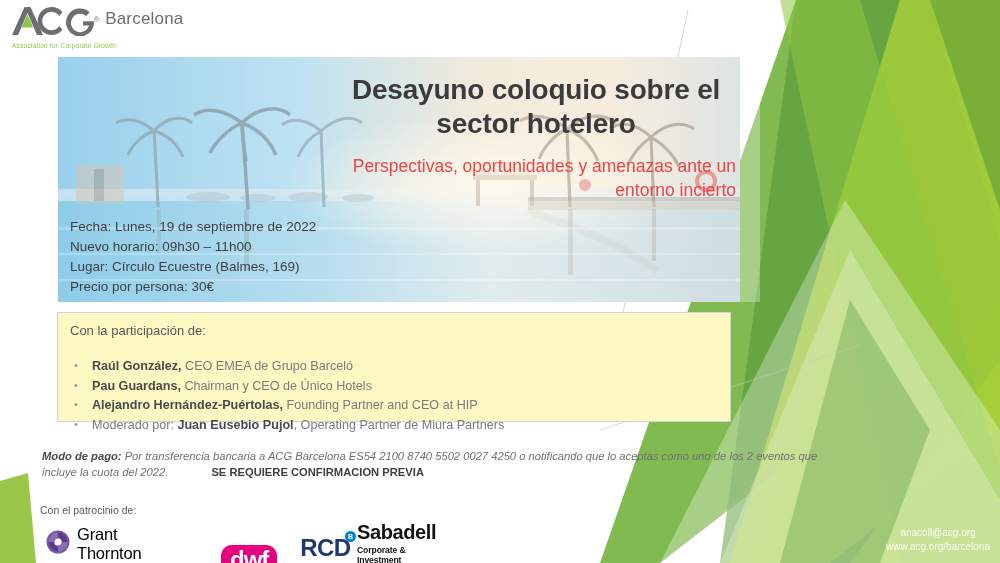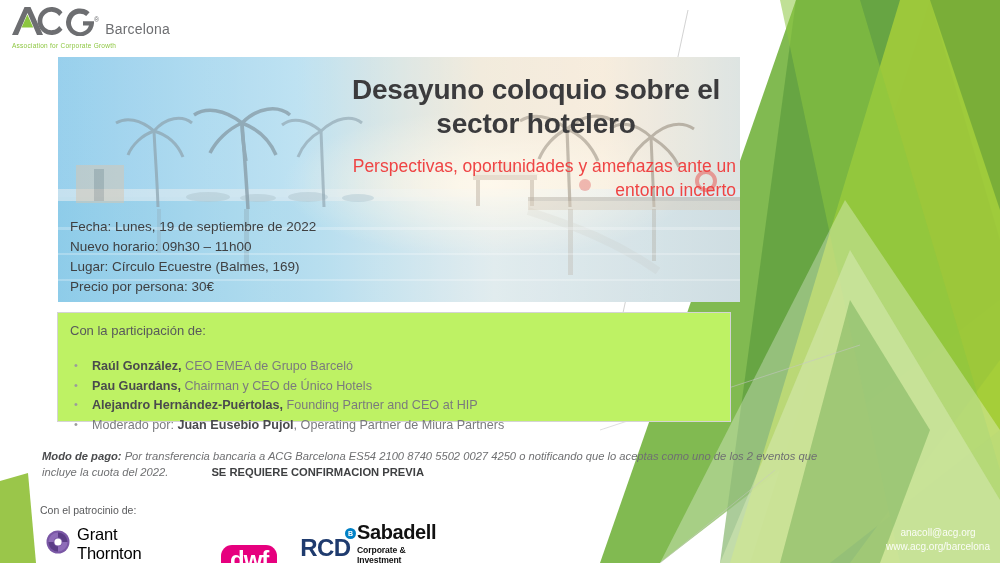--- a/index.html
+++ b/index.html
@@ -32,40 +32,41 @@
 
   
   .logo-block {
     position: absolute;
     left: 10px; top: 6px;
     width: 200px;
   }
   .logo-row { display: flex; align-items: flex-end; }
   .logo-acg { display: block; }
   .logo-city {
-    font-size: 14px;
+    font-size: 17px;
     color: #6d6e71;
     margin-left: 6px;
-    margin-bottom: 3px;
+    margin-bottom: 11px;
     letter-spacing: .2px;
   }
   .logo-tagline {
     font-size: 6.5px;
     color: #8cc63f;
     letter-spacing: .25px;
     margin-top: 2px;
     margin-left: 2px;
   }
 
   
   .hero {
     position: absolute;
     left: 58px; top: 57px;
     width: 682px; height: 245px;
     overflow: hidden;
+    padding-left: 20px;
   }
   .hero-photo { position: absolute; inset: 0; }
   .hero-fade {
     position: absolute; inset: 0;
     background: linear-gradient(90deg,
         rgba(255,255,255,.20) 0%,
         rgba(255,255,255,.26) 40%,
         rgba(255,255,255,.38) 62%,
         rgba(255,255,255,.30) 100%);
   }
@@ -97,21 +98,21 @@
     color: #3f4042;
   }
   .hero-details .k { font-weight: normal; }
 
   
   .panel {
     position: absolute;
     left: 57px; top: 312px;
     width: 674px; height: 110px;
     border: 1px solid #d4d4d4;
-    background: #bef264;
+    background: #fef9c3;
     box-sizing: border-box;
   }
   .panel-heading {
     position: absolute;
     left: 12px; top: 10px;
     font-size: 13px;
     color: #58595b;
   }
   .panel-list {
     position: absolute;
@@ -191,21 +192,21 @@
     margin-top: 24px;
   }
   .dwf-rcd {
     color: #1f3b6e;
     font-size: 24px;
     font-weight: bold;
     margin-left: 23px;
     letter-spacing: -.6px;
   }
   .sp-sab { left: 305px; top: 1px; flex-direction: column; align-items: flex-start; }
-  .sab-top { display: flex; align-items: center; }
+  .sab-top { display: flex; align-items: flex-end; }
   .sab-dot {
     width: 11px; height: 11px;
     border-radius: 50%;
     background: #0081c6;
     color: #fff;
     font-size: 7px;
     font-weight: bold;
     display: flex; align-items: center; justify-content: center;
     margin-top: 2px;
   }

